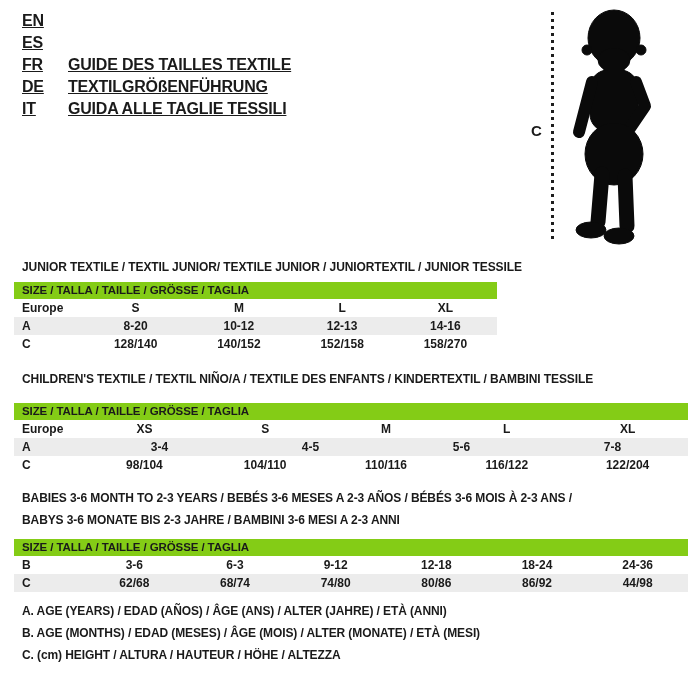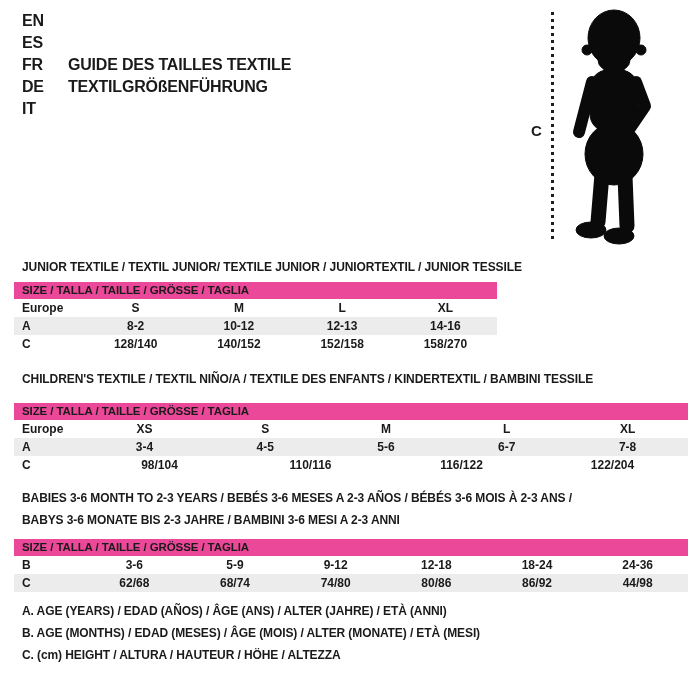--- a/index.html
+++ b/index.html
@@ -7,21 +7,21 @@
   html, body { width: 700px; height: 700px; }
   body {
     font-family: "Liberation Sans", sans-serif;
     font-weight: bold;
     color: #1a1a1a;
     background: #ffffff;
   }
   .page { position: relative; width: 700px; height: 700px; overflow: hidden; background: #ffffff; }
 
   
-  .languages { position: absolute; left: 22px; top: 10px; font-size: 16px; line-height: 22px; letter-spacing: -0.2px; }
+  .languages { position: absolute; left: 22px; top: 10px; font-size: 16px; line-height: 22px; letter-spacing: -0.2px; text-decoration: underline; }
   .lang-row { display: flex; }
   .lang-code { display: inline-block; width: 46px; }
 
   
   .measure-line {
     position: absolute; left: 551px; top: 12px; width: 3px; height: 231px;
     background: repeating-linear-gradient(to bottom, #1e1e1e 0 3px, transparent 3px 7px);
   }
   .measure-label { position: absolute; left: 531px; top: 122px; font-size: 15px; }
   .silhouette { position: absolute; left: 562px; top: 6px; }
@@ -31,21 +31,21 @@
   .sec-title-1 { top: 256px; }
   .sec-title-2 { top: 368px; }
   .sec-title-3 { top: 487px; }
 
   
   .table { position: absolute; left: 14px; }
   .table-1 { top: 282px; width: 483px; }
   .table-2 { top: 403px; width: 674px; }
   .table-3 { top: 539px; width: 674px; }
   .thead {
-    background: #ec4899; height: 17px; line-height: 17px;
+    background: #84cc16; height: 17px; line-height: 17px;
     padding-left: 8px; font-size: 11.5px; letter-spacing: -0.1px;
   }
   .trow { display: flex; height: 18px; line-height: 18px; font-size: 12px; }
   .tbody .trow:nth-child(even) { background: #ececec; }
   .tcell.label { width: 70px; padding-left: 8px; text-align: left; }
   .tcell.val { flex: 1; text-align: center; }
 
   
   .notes { position: absolute; left: 22px; top: 600px; font-size: 12px; line-height: 22px; letter-spacing: -0.1px; white-space: nowrap; }
 </style>
@@ -64,20 +64,21 @@
     <div class="lang-row">
       <span class="lang-code">FR</span>
       <span class="lang-label">GUIDE DES TAILLES TEXTILE</span>
     </div>
     <div class="lang-row">
       <span class="lang-code">DE</span>
       <span class="lang-label">TEXTILGRÖßENFÜHRUNG</span>
     </div>
     <div class="lang-row">
       <span class="lang-code">IT</span>
+      <span class="lang-label">GUIDA ALLE TAGLIE TESSILI</span>
     </div>
   </div>
 
   <div class="measure-line"></div>
   <div class="measure-label">C</div>
   <svg class="silhouette" viewBox="0 0 100 240" width="100" height="240" aria-hidden="true">
     <g fill="#0a0a0a" stroke="#0a0a0a">
       <ellipse cx="52" cy="32" rx="26" ry="28"></ellipse>
       <circle cx="25" cy="44" r="5"></circle>
       <circle cx="79" cy="44" r="5"></circle>
@@ -102,21 +103,21 @@
     <div class="tbody">
         <div class="trow">
           <div class="tcell label">Europe</div>
           <div class="tcell val">S</div>
           <div class="tcell val">M</div>
           <div class="tcell val">L</div>
           <div class="tcell val">XL</div>
         </div>
         <div class="trow">
           <div class="tcell label">A</div>
-          <div class="tcell val">8-2</div>
+          <div class="tcell val">8-20</div>
           <div class="tcell val">10-12</div>
           <div class="tcell val">12-13</div>
           <div class="tcell val">14-16</div>
         </div>
         <div class="trow">
           <div class="tcell label">C</div>
           <div class="tcell val">128/140</div>
           <div class="tcell val">140/152</div>
           <div class="tcell val">152/158</div>
           <div class="tcell val">158/270</div>
@@ -136,44 +137,44 @@
           <div class="tcell val">S</div>
           <div class="tcell val">M</div>
           <div class="tcell val">L</div>
           <div class="tcell val">XL</div>
         </div>
         <div class="trow">
           <div class="tcell label">A</div>
           <div class="tcell val">3-4</div>
           <div class="tcell val">4-5</div>
           <div class="tcell val">5-6</div>
-          <div class="tcell val">6-7</div>
           <div class="tcell val">7-8</div>
         </div>
         <div class="trow">
           <div class="tcell label">C</div>
           <div class="tcell val">98/104</div>
+          <div class="tcell val">104/110</div>
           <div class="tcell val">110/116</div>
           <div class="tcell val">116/122</div>
           <div class="tcell val">122/204</div>
         </div>
       </div>
   </div>
 
   <div class="sec-title sec-title-3">
     <div>BABIES 3-6 MONTH TO 2-3 YEARS / BEBÉS 3-6 MESES A 2-3 AÑOS / BÉBÉS 3-6 MOIS À 2-3 ANS /</div>
     <div>BABYS 3-6 MONATE BIS 2-3 JAHRE / BAMBINI 3-6 MESI A 2-3 ANNI</div>
   </div>
   <div class="table table-3">
     <div class="thead">SIZE / TALLA / TAILLE / GRÖSSE / TAGLIA</div>
     <div class="tbody">
         <div class="trow">
           <div class="tcell label">B</div>
           <div class="tcell val">3-6</div>
-          <div class="tcell val">5-9</div>
+          <div class="tcell val">6-3</div>
           <div class="tcell val">9-12</div>
           <div class="tcell val">12-18</div>
           <div class="tcell val">18-24</div>
           <div class="tcell val">24-36</div>
         </div>
         <div class="trow">
           <div class="tcell label">C</div>
           <div class="tcell val">62/68</div>
           <div class="tcell val">68/74</div>
           <div class="tcell val">74/80</div>

